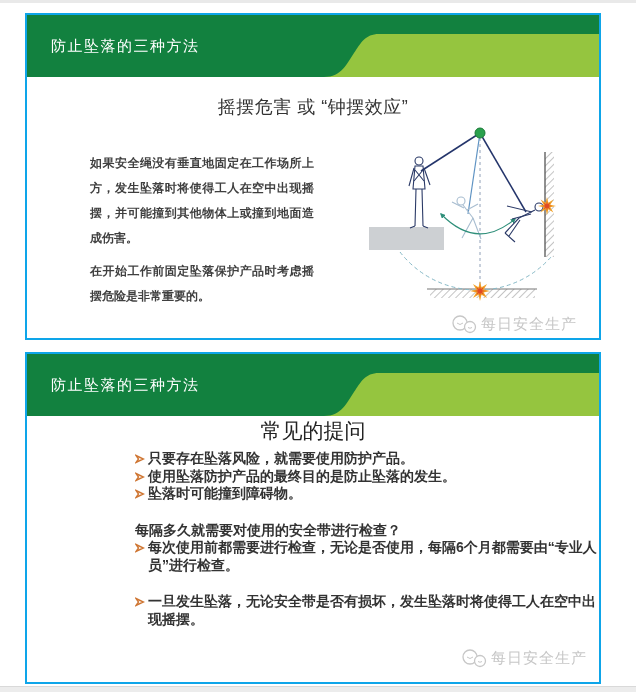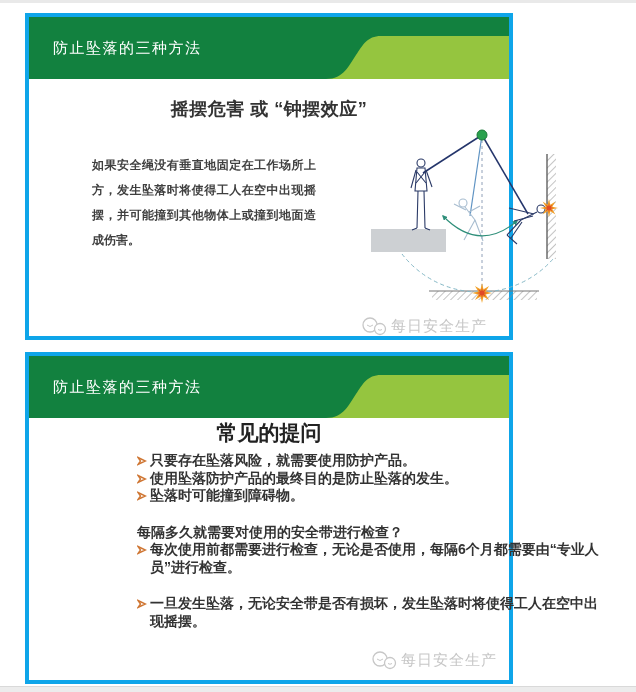--- a/index.html
+++ b/index.html
@@ -1,29 +1,29 @@
 <!DOCTYPE html>
 <html><head>
 <meta charset="utf-8">
 <style>
   html,body{margin:0;padding:0;background:#ffffff;}
   .page{position:relative;width:636px;height:692px;overflow:hidden;background:#ffffff;
         font-family:"Liberation Sans","DejaVu Sans",sans-serif;}
   .strip-top{position:absolute;top:0;left:0;width:636px;height:3px;background:#e9e9e9;}
   .strip-bottom{position:absolute;top:686px;left:0;width:636px;height:6px;background:#ececec;border-top:1px solid #d9d9d9;}
 
-  .slide{position:absolute;left:25px;width:488px;background:#ffffff;border:4px solid #0ea5e9;box-sizing:border-box;}
+  .slide{position:absolute;left:25px;width:576px;background:#ffffff;border:2px solid #0ea5e9;box-sizing:border-box;}
   #slide1{top:13px;height:327px;}
   #slide2{top:352px;height:332px;}
 
   .band{position:absolute;left:0;top:0;width:100%;height:62px;background:#12813f;overflow:hidden;}
   .band svg{position:absolute;left:0;top:0;display:block;}
   .band-title{position:absolute;left:24px;top:22px;color:#ffffff;font-size:15px;letter-spacing:1.5px;z-index:2;}
 
-  .s-title{position:absolute;left:0;width:100%;text-align:center;font-weight:bold;color:#333333;}
+  .s-title{position:absolute;left:0;width:100%;text-align:center;font-weight:normal;color:#333333;}
   #slide1 .s-title{top:80px;font-size:18px;letter-spacing:0.5px;}
   #slide2 .s-title{top:63px;font-size:21px;color:#222222;}
 
   .para-block{position:absolute;left:63px;top:136px;width:224px;font-size:12px;font-weight:bold;
               color:#3f3f3f;line-height:25px;text-align:justify;}
   .para-block p{margin:0 0 8px 0;}
 
   .diagram{position:absolute;left:328px;top:100px;}
 
   .watermark{position:absolute;display:flex;align-items:center;gap:4px;color:#c7c7c7;font-size:15px;letter-spacing:1px;}
@@ -49,20 +49,21 @@
       <svg width="592" height="62" viewBox="0 0 592 62">
         <path d="M592 19 H352 C338 19 334 28 327 38 C320 48 315 62 297 62 H592 Z" fill="#95c53f"></path>
       </svg>
       <div class="band-title">防止坠落的三种方法</div>
     </div>
 
     <div class="s-title">摇摆危害 或 “钟摆效应”</div>
 
     <div class="para-block">
       <p>如果安全绳没有垂直地固定在工作场所上方，发生坠落时将使得工人在空中出现摇摆，并可能撞到其他物体上或撞到地面造成伤害。</p>
+      <p>在开始工作前固定坠落保护产品时考虑摇摆危险是非常重要的。</p>
     </div>
 
     <svg class="diagram" width="212" height="192" viewBox="0 0 212 192">
       <defs>
         <pattern id="hatch" patternUnits="userSpaceOnUse" width="5" height="5" patternTransform="rotate(45)">
           <line x1="0" y1="0" x2="0" y2="5" stroke="#8a8a8a" stroke-width="1"></line>
         </pattern>
         <marker id="arr" viewBox="0 0 8 8" refX="6" refY="4" markerWidth="5" markerHeight="5" orient="auto-start-reverse">
           <path d="M0 0 L8 4 L0 8 Z" fill="#2f8f7a"></path>
         </marker>

